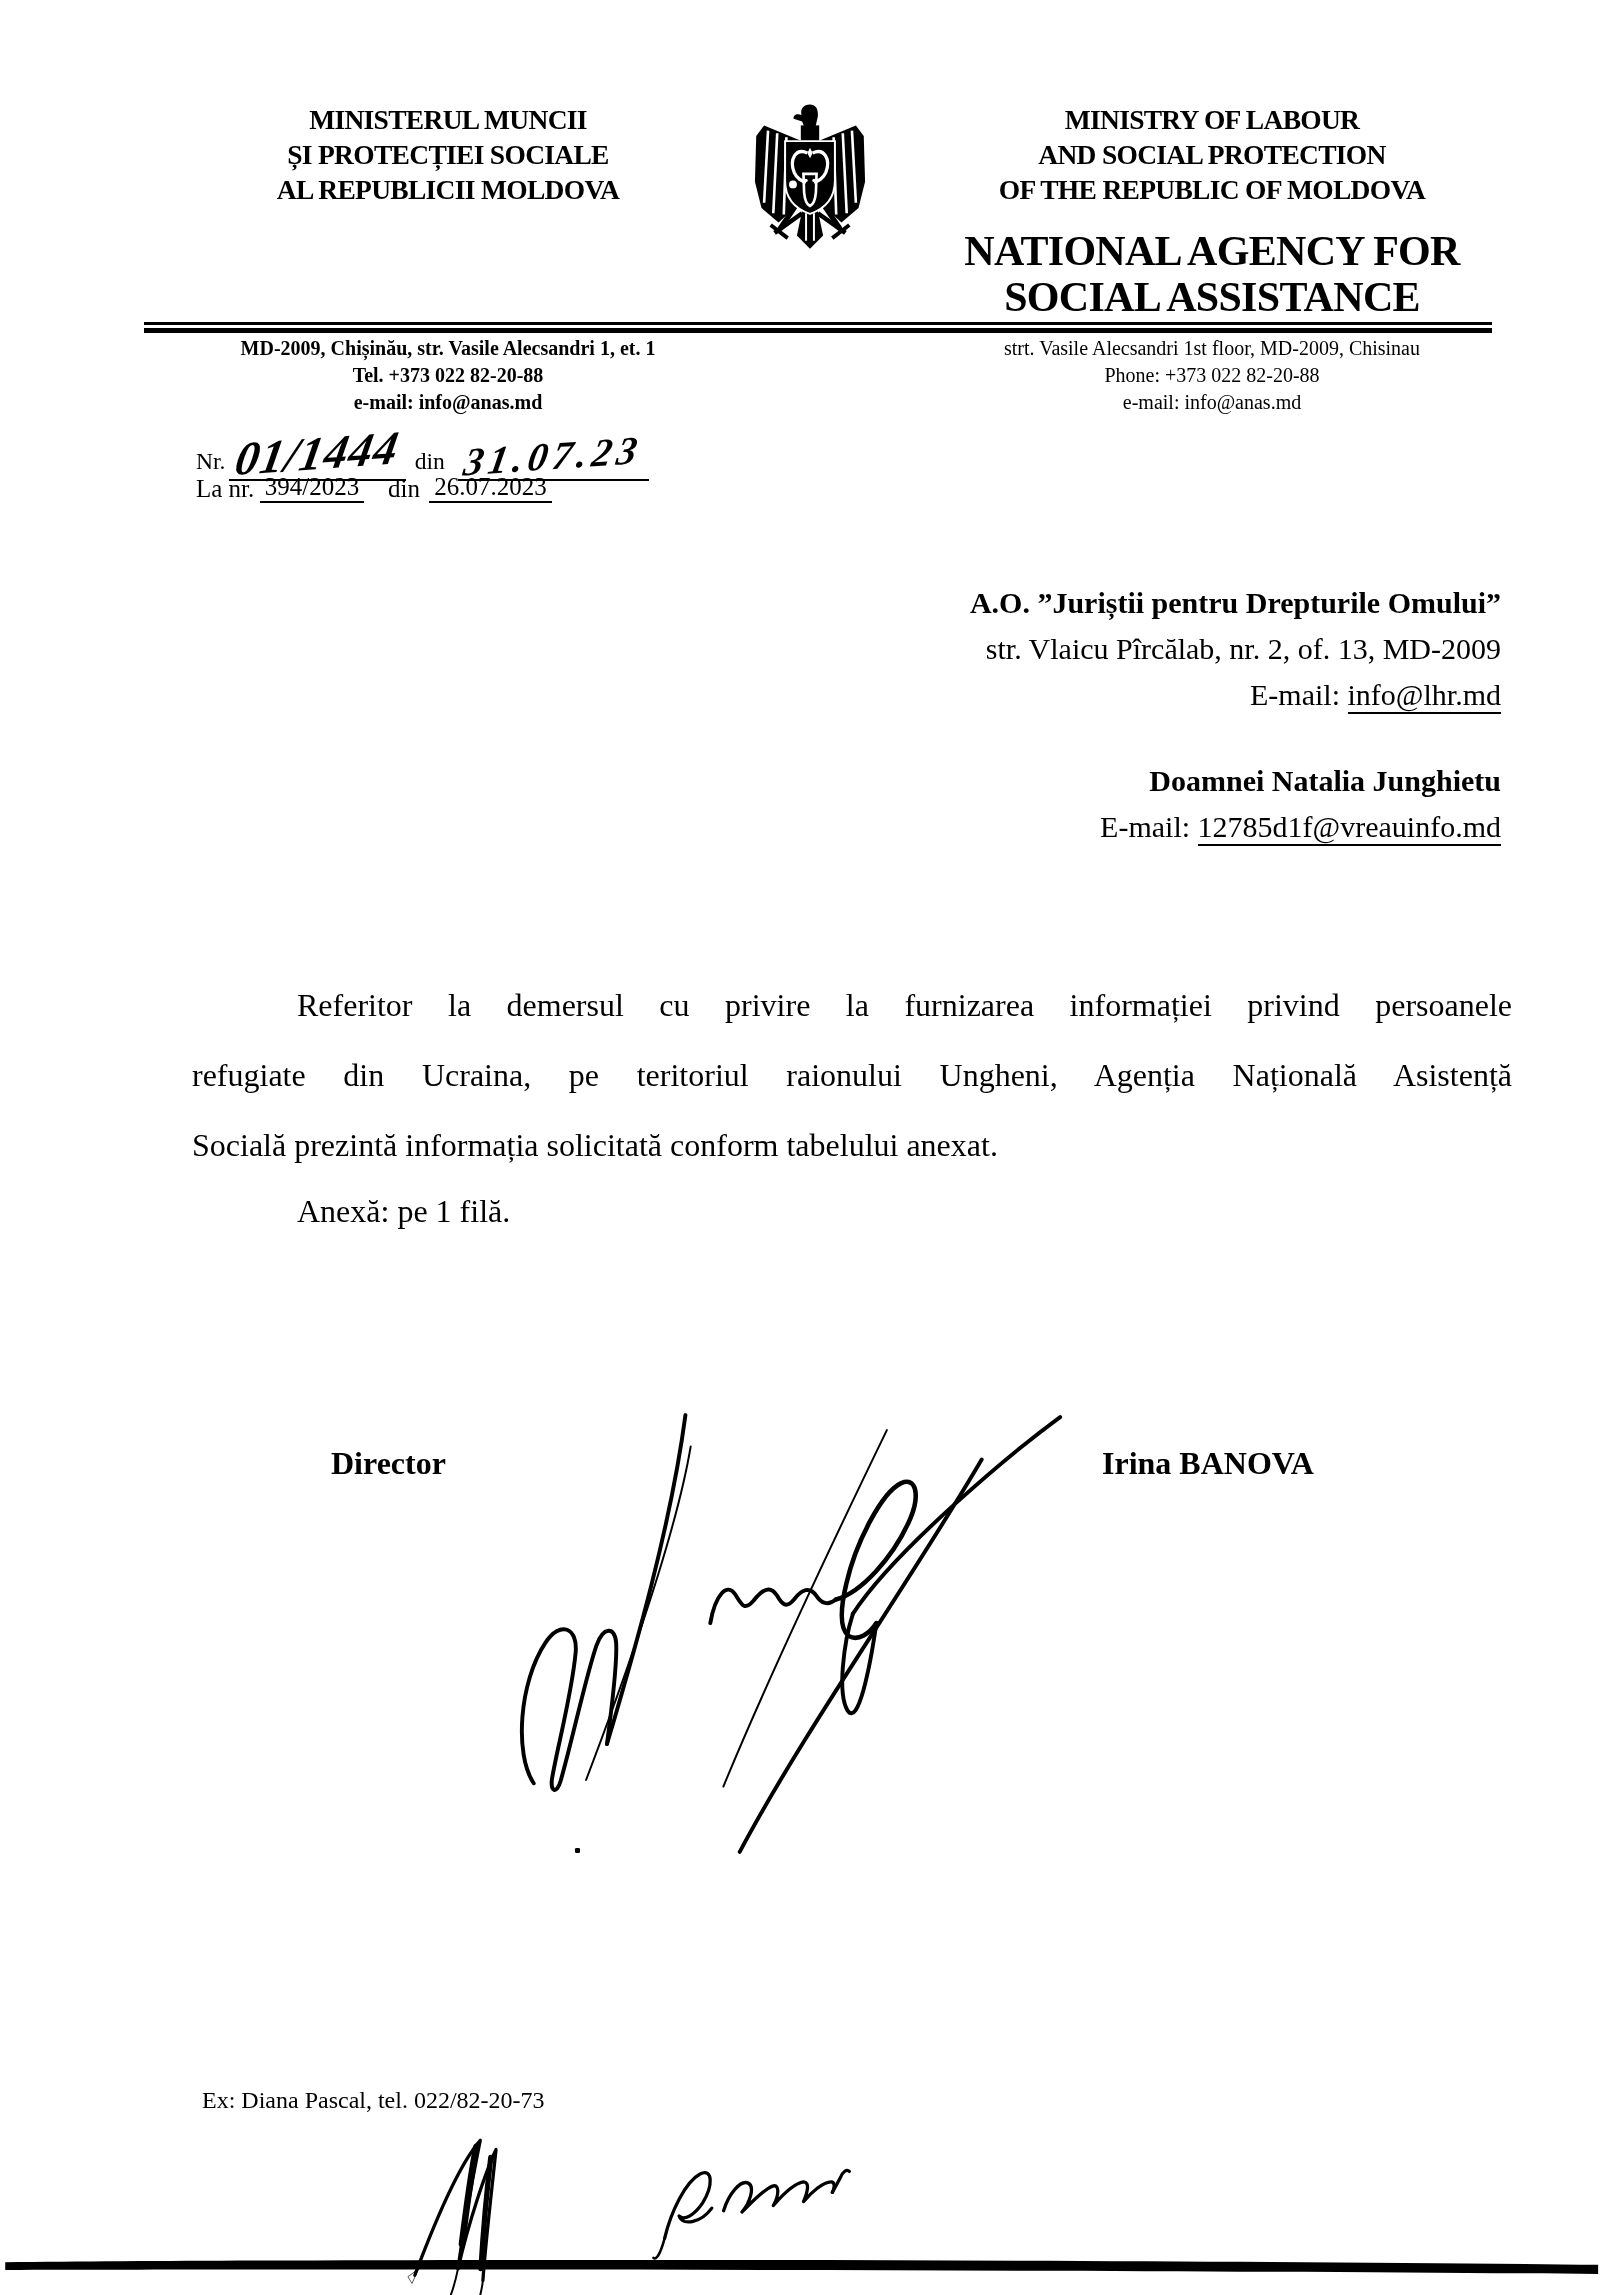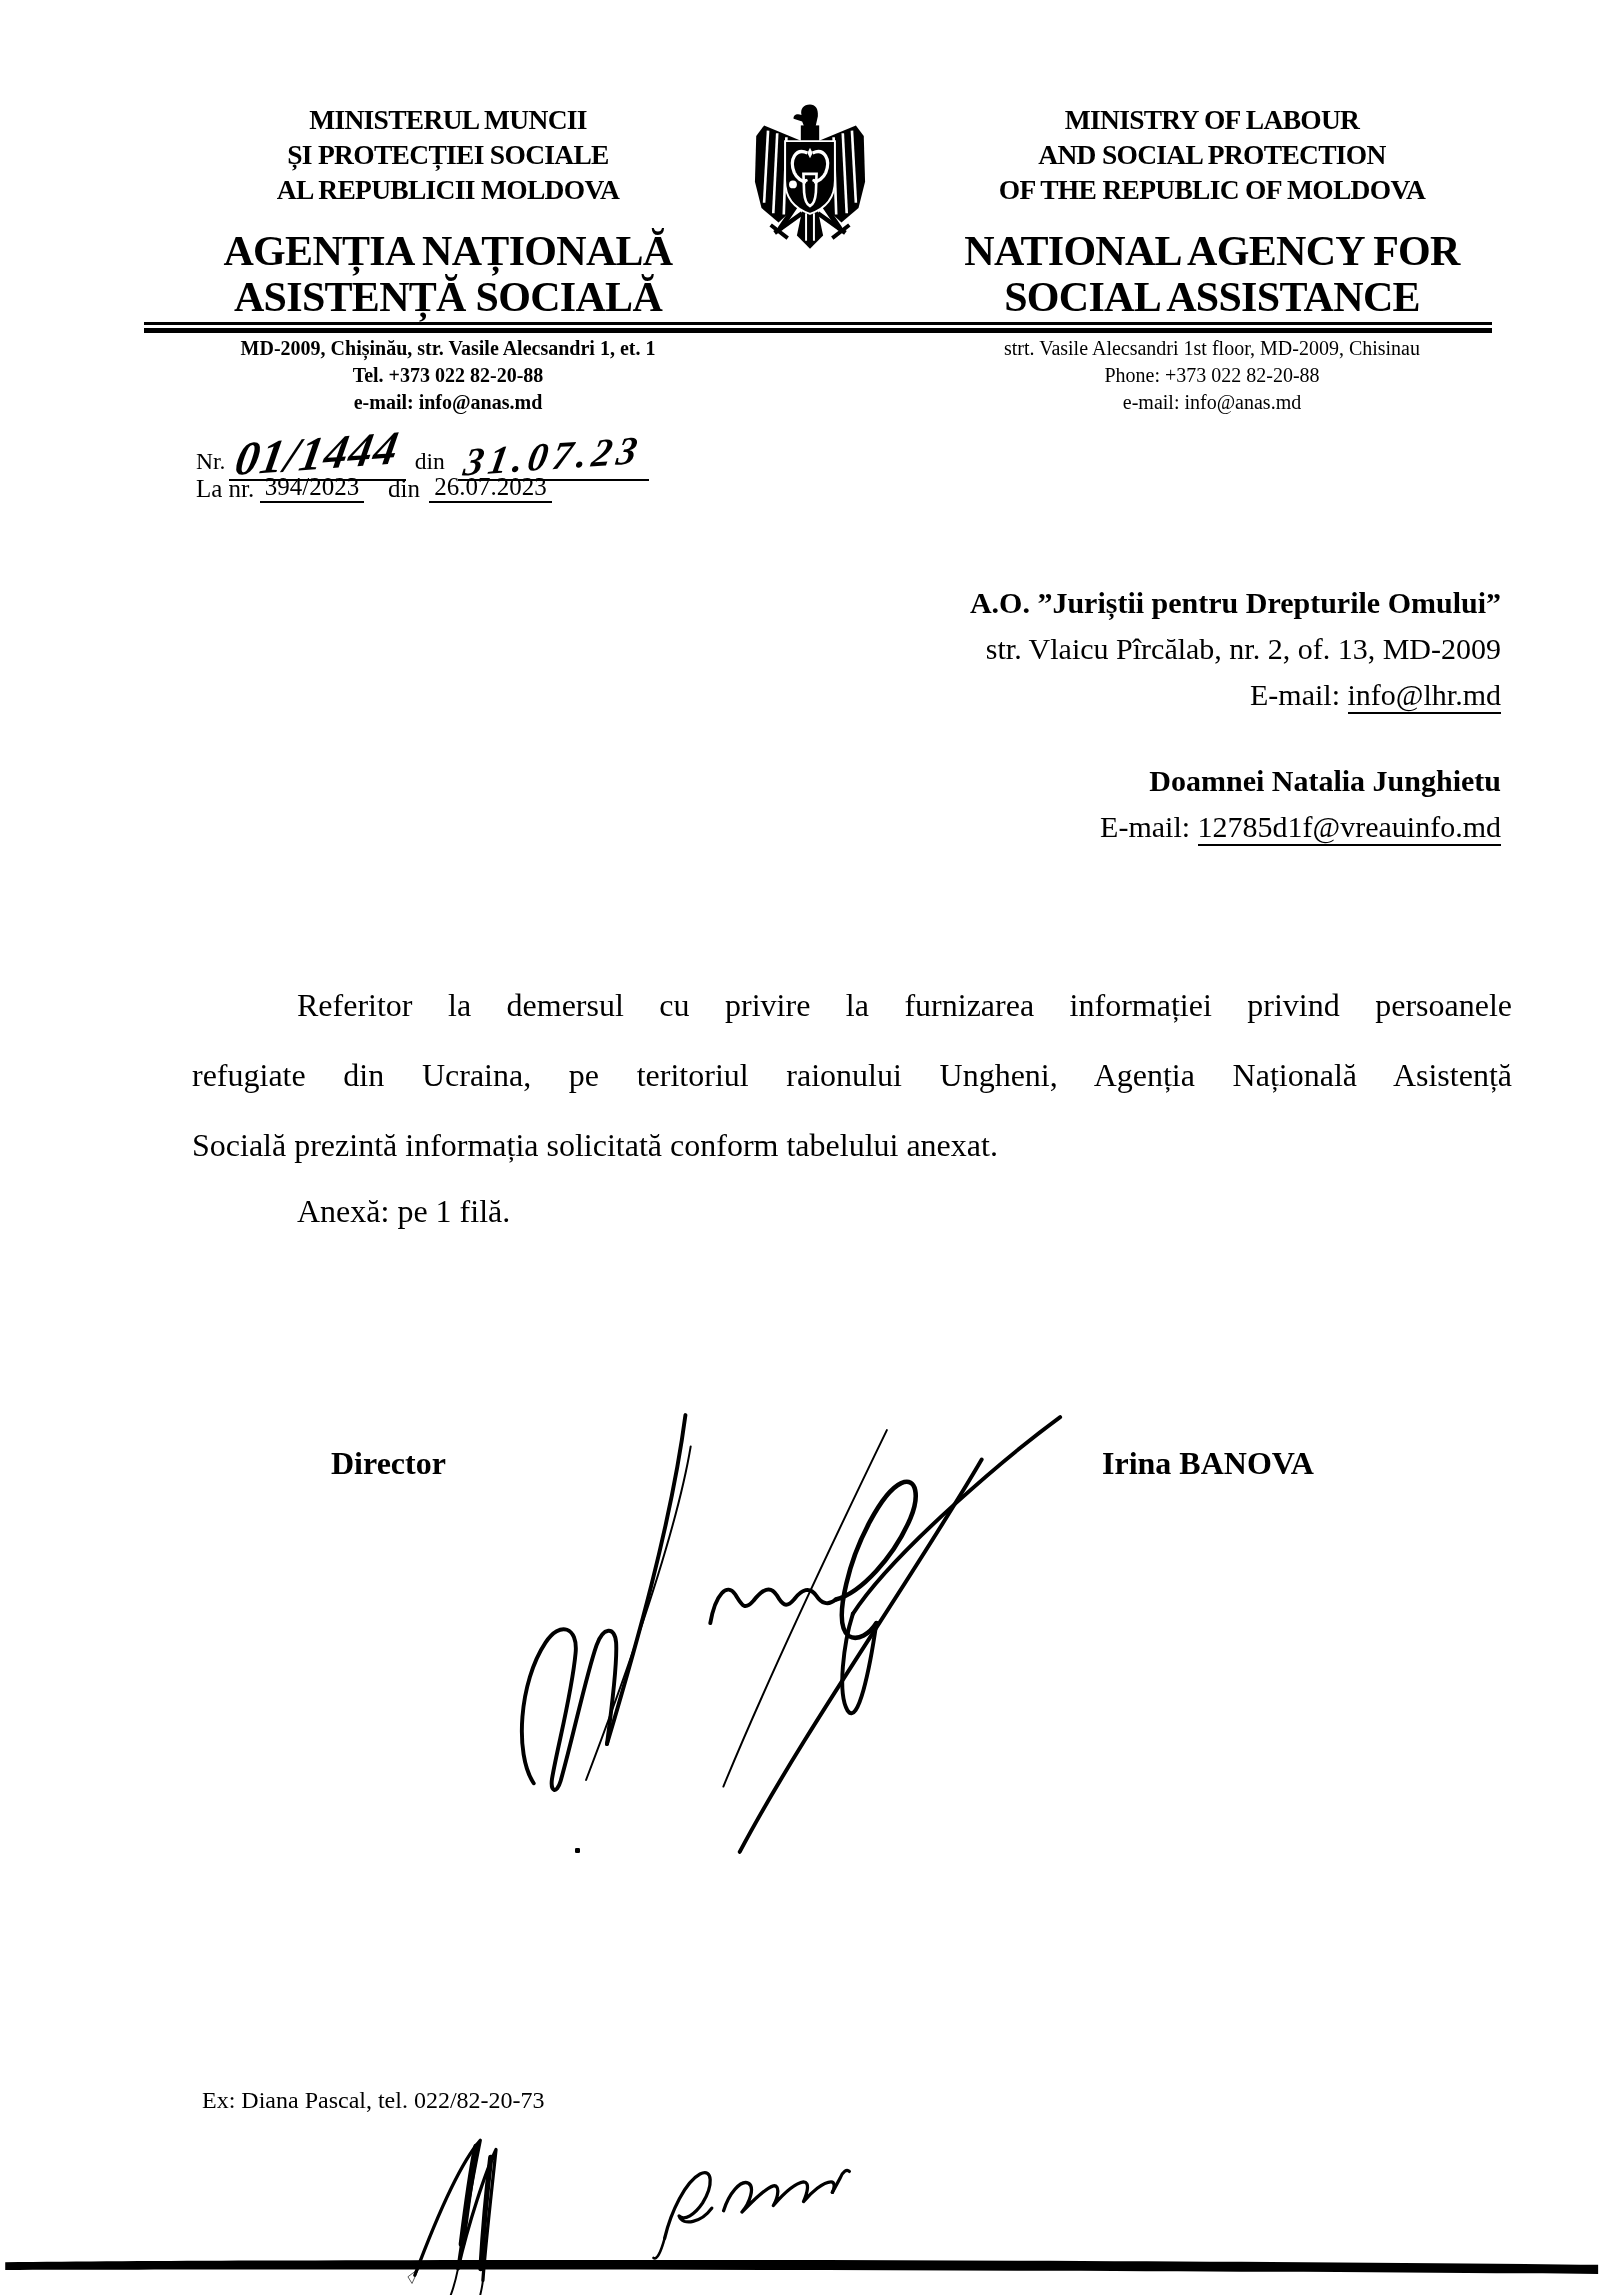--- a/index.html
+++ b/index.html
@@ -62,26 +62,20 @@
 
 <div class="page">
 
   <div class="abs lh-col ctr" style="left:186px; top:102px;">
     <div class="ministry">
       <div>MINISTERUL MUNCII</div>
       <div>ȘI PROTECȚIEI SOCIALE</div>
       <div>AL REPUBLICII MOLDOVA</div>
     </div>
   </div>
-  <div class="abs lh-col ctr" style="left:186px; top:228px;">
-    <div class="agency">
-      <div>AGENȚIA NAȚIONALĂ</div>
-      <div>ASISTENȚĂ SOCIALĂ</div>
-    </div>
-  </div>
 
   <svg class="abs" style="left:751px; top:103px;" width="118" height="151" viewBox="0 0 180 230">
 
     <path d="M78,58 L20,34 L8,50 L6,120 L16,160 L42,182 L62,164 L72,140 Z" fill="#000"></path>
     <path d="M102,58 L160,34 L172,50 L174,120 L164,160 L138,182 L118,164 L108,140 Z" fill="#000"></path>
     <path d="M26,42 L20,152" stroke="#fff" stroke-width="4" fill="none"></path>
     <path d="M40,46 L34,168" stroke="#fff" stroke-width="4" fill="none"></path>
     <path d="M54,52 L50,170" stroke="#fff" stroke-width="4" fill="none"></path>
     <path d="M154,42 L160,152" stroke="#fff" stroke-width="4" fill="none"></path>
     <path d="M140,46 L146,168" stroke="#fff" stroke-width="4" fill="none"></path>

